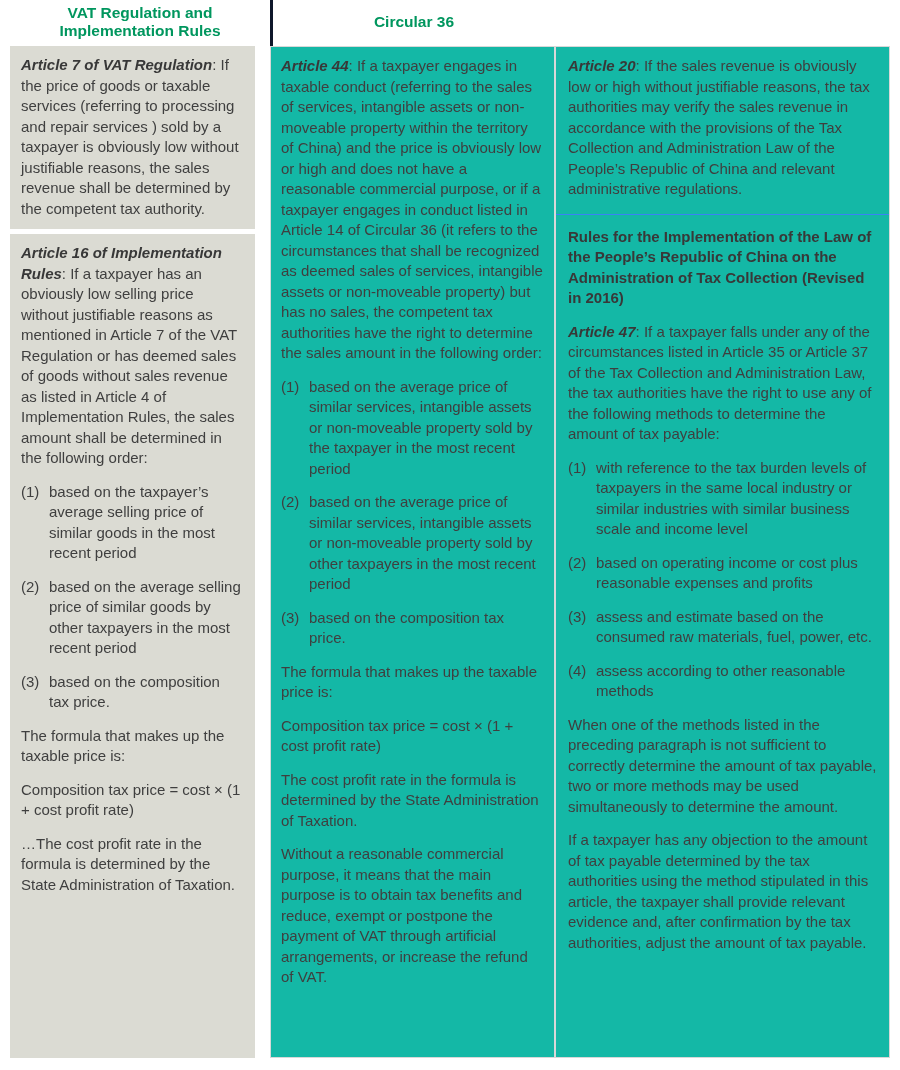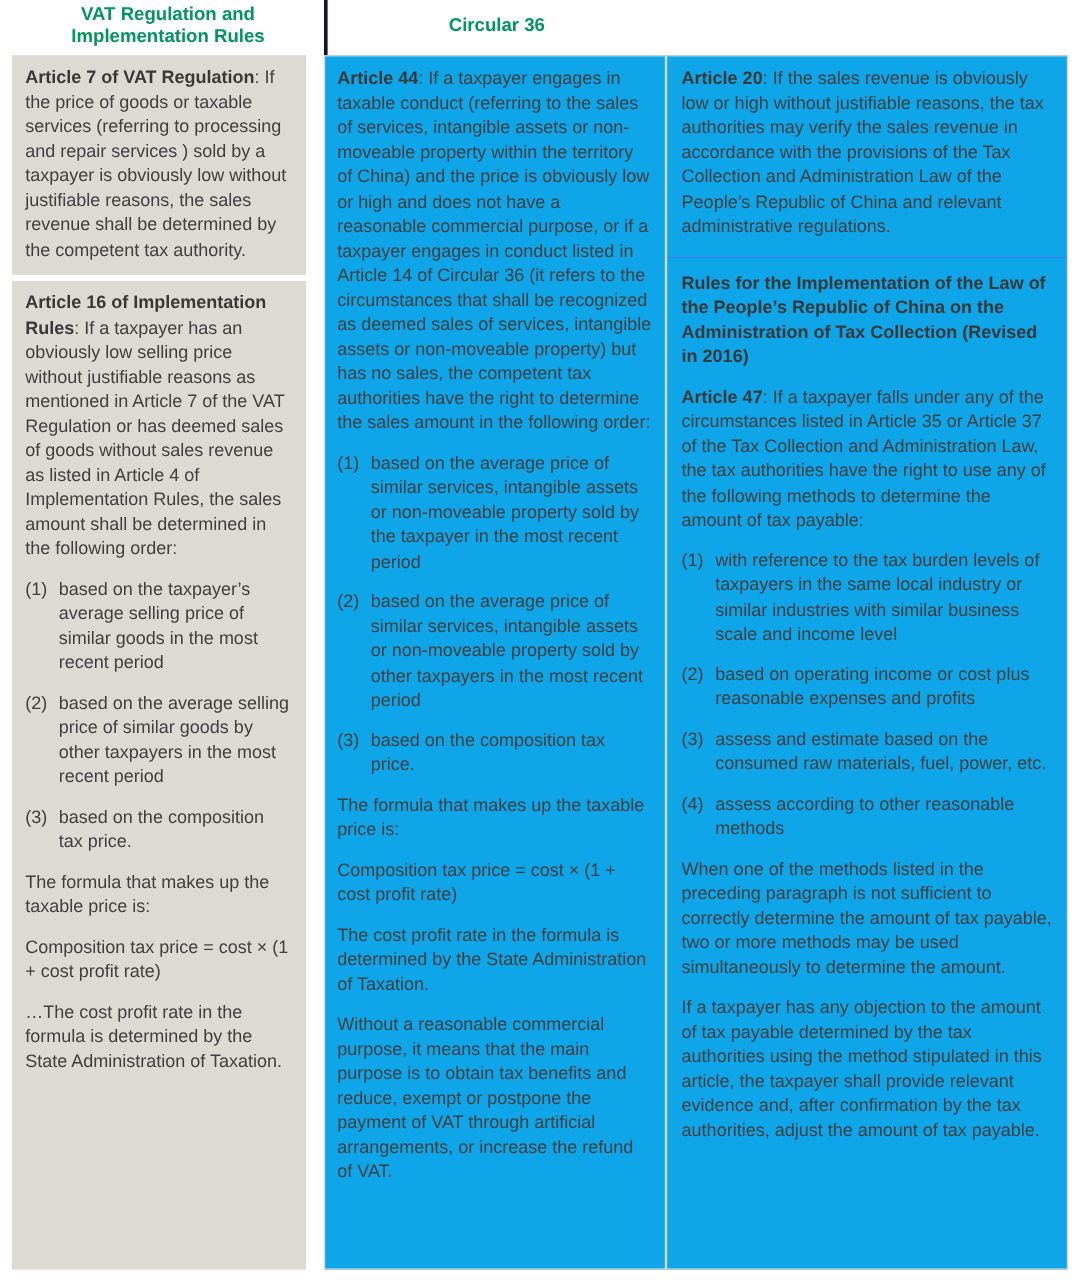--- a/index.html
+++ b/index.html
@@ -26,33 +26,33 @@
   .col1{padding-right:15px;}
   .gcell{
     background:#dbdbd3;
     box-sizing:border-box;
     padding:9px 12px 10px 11px;
     overflow:hidden;
   }
   .gcell.first{margin-bottom:5px;}
   .grow{flex:1 1 auto;}
   .wcell{
-    background:#0ea5e9;
+    background:#14b8a6;
     border:1px solid #d8d8d8;
     box-sizing:border-box;
     padding:9px 10px 10px 10px;
     overflow:hidden;
   }
   .col3 .wcell{padding:9px 11px 10px 12px;display:flex;flex-direction:column;}
   .sec1{padding-bottom:2px;}
   .sec2{border-top:1px solid #3b82f6;margin:12px -11px 0 -12px;
         padding:12px 11px 0 12px;flex:1 1 auto;overflow:hidden;}
   p{margin:0 0 13px 0;font-size:15px;line-height:20.5px;}
   p.last{margin-bottom:0;}
-  b{color:#383838;}
+  b{color:#383838;font-style:italic;}
   .bold-head{font-weight:bold;color:#383838;}
   .li{
     display:flex;align-items:flex-start;
     margin:0 0 13px 0;font-size:15px;line-height:20.5px;
   }
   .li .m{flex:0 0 28px;}
   .li .t{flex:1 1 auto;min-width:0;}
 </style>
 </head>
 <body>

